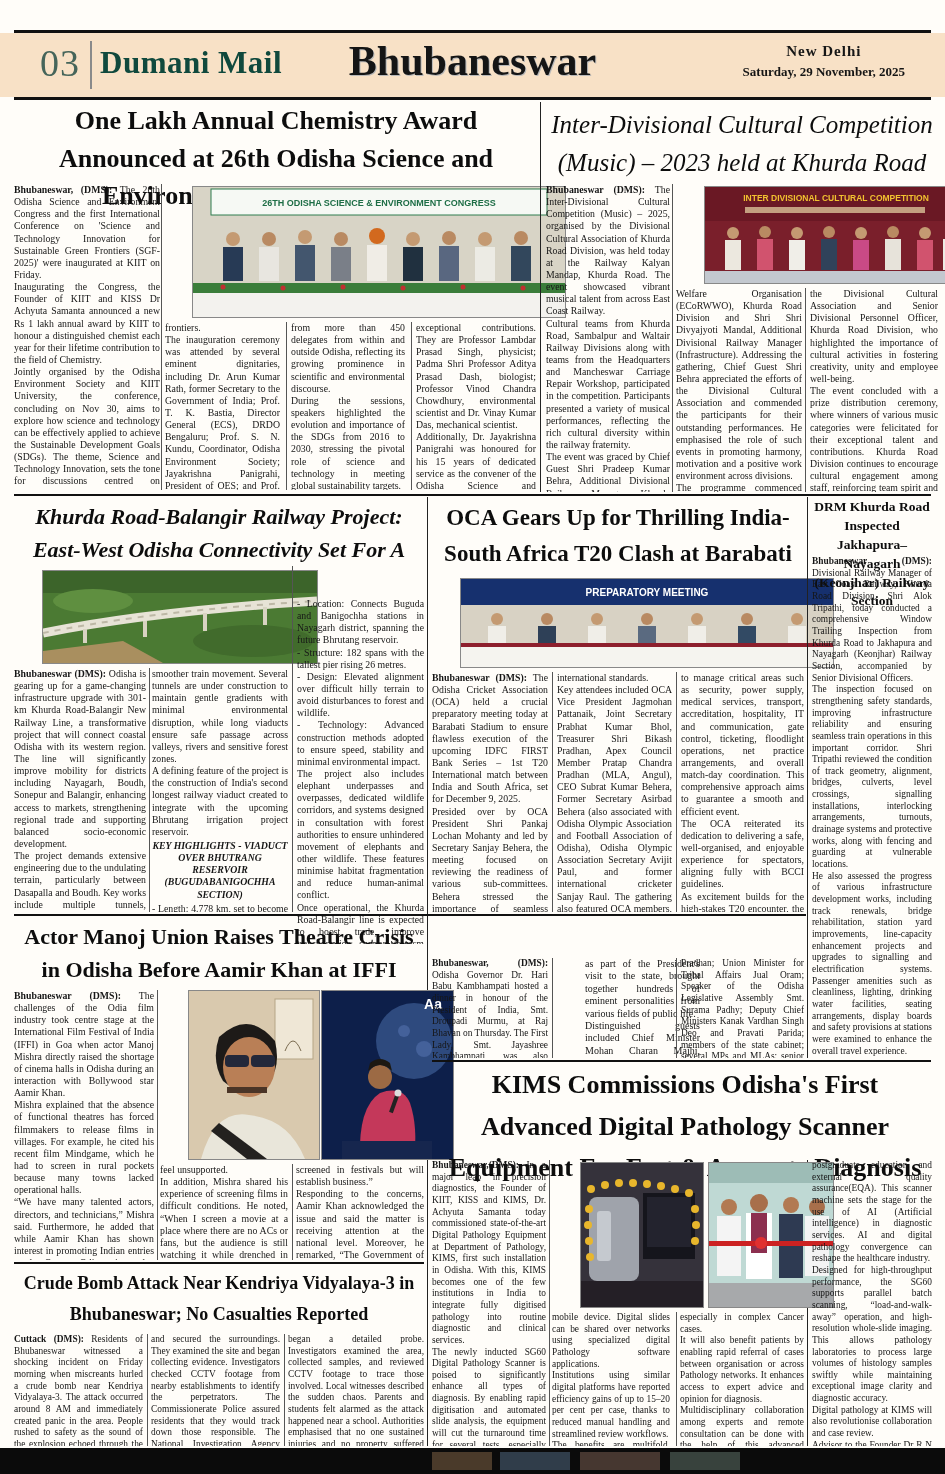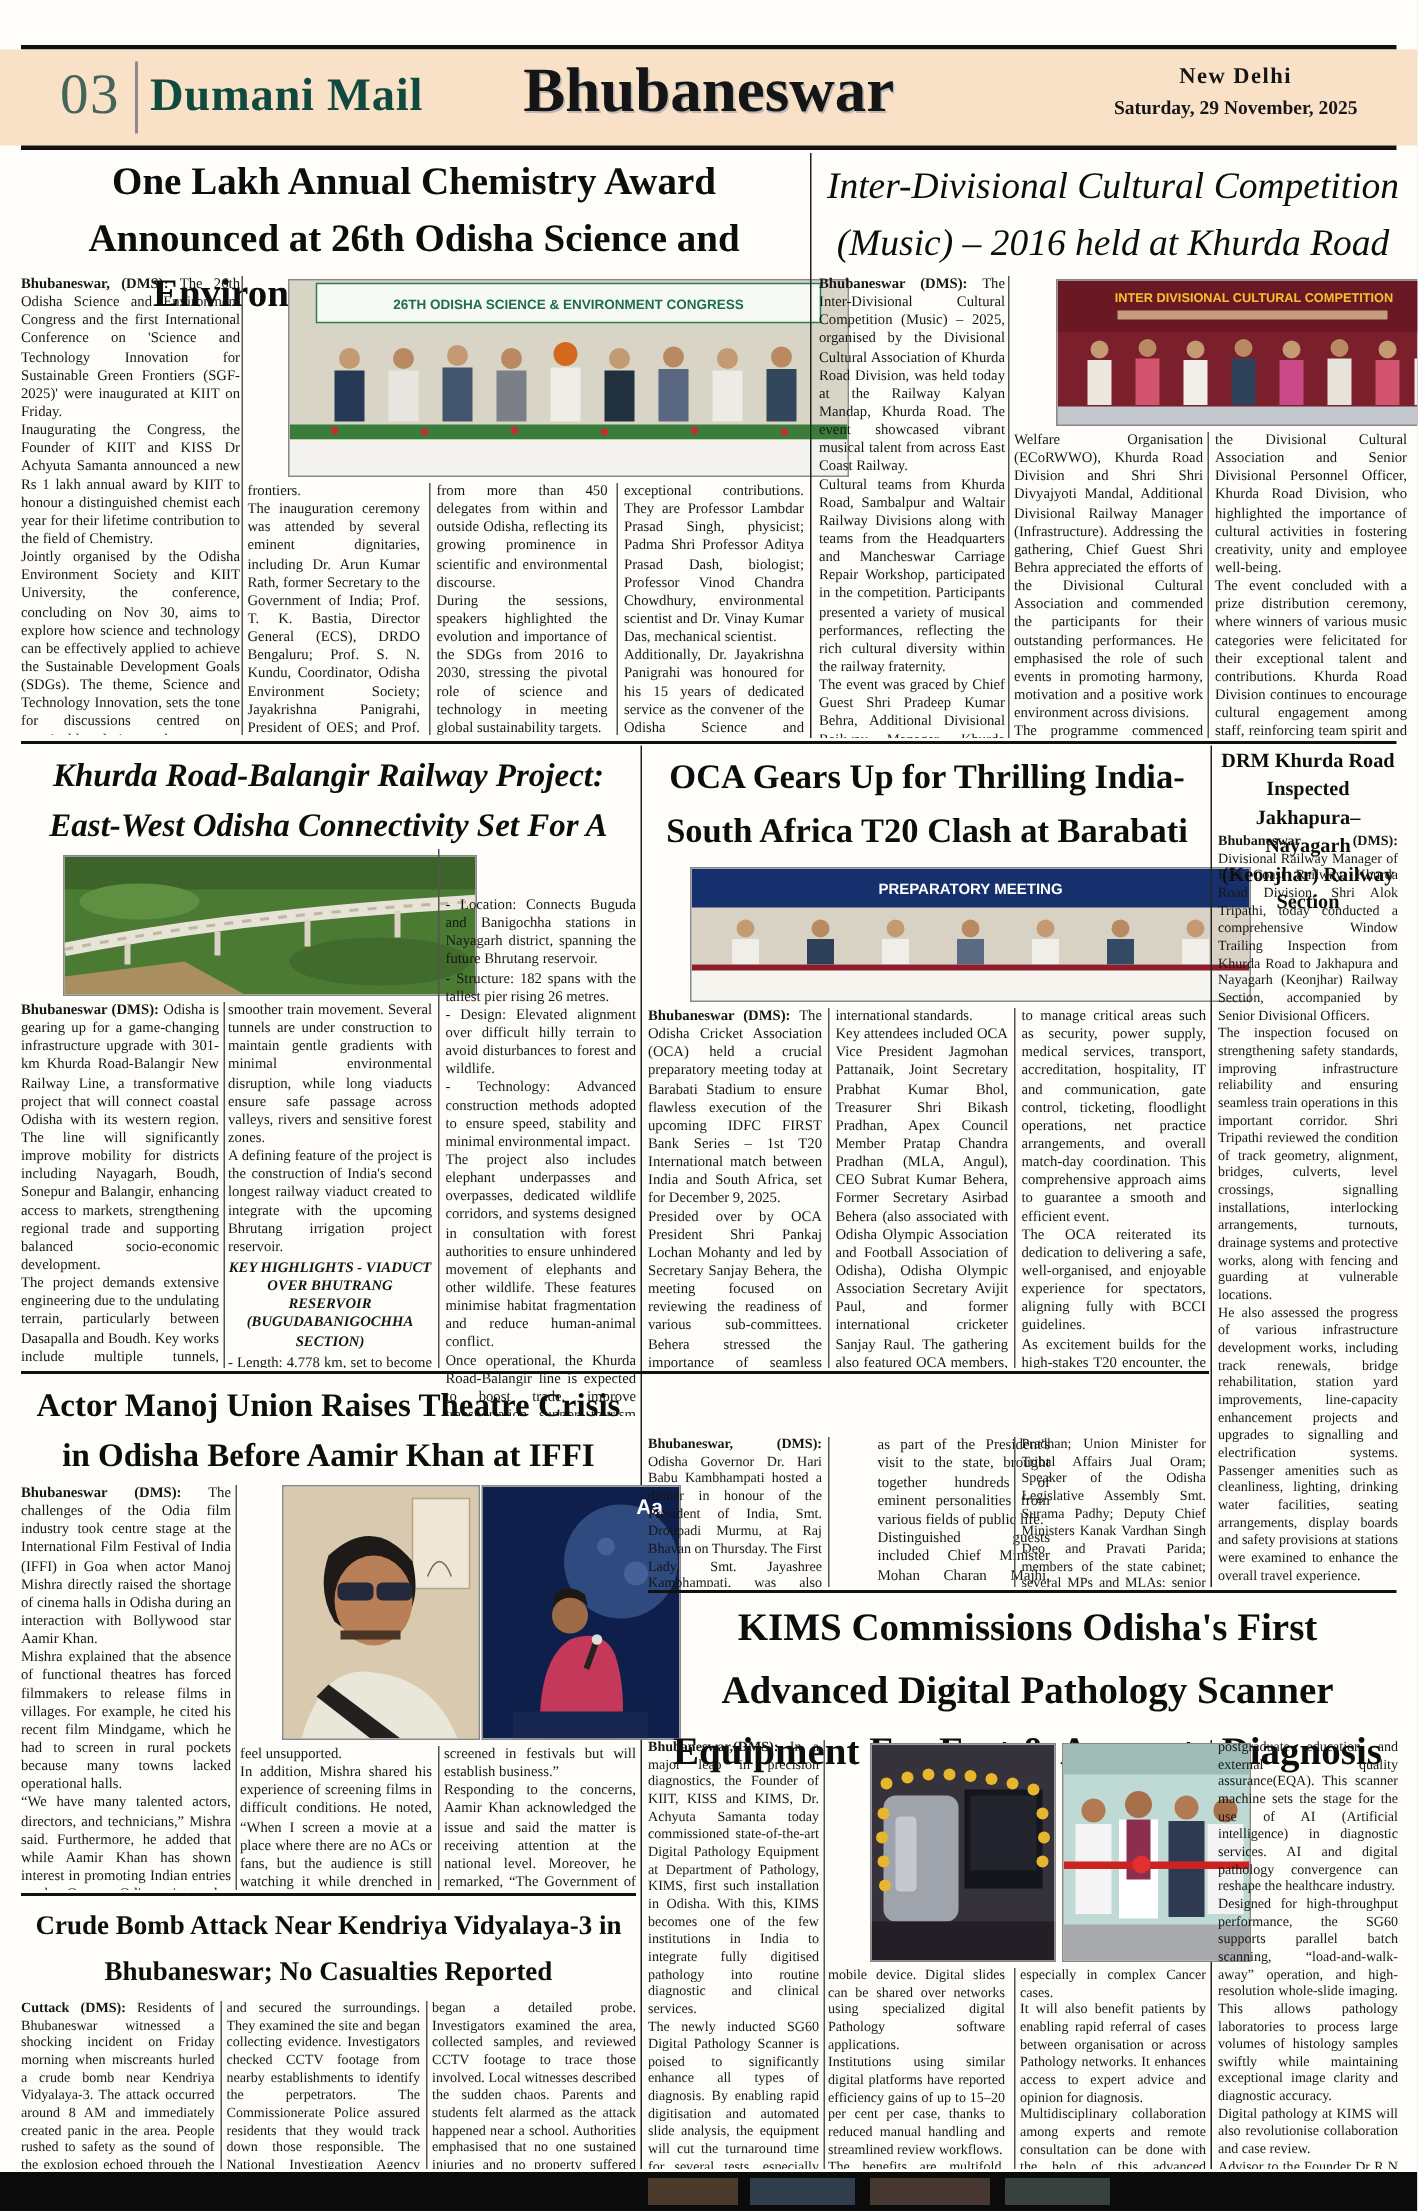--- a/index.html
+++ b/index.html
@@ -108,21 +108,21 @@
 During the sessions, speakers highlighted the evolution and importance of the SDGs from 2016 to 2030, stressing the pivotal role of science and technology in meeting global sustainability targets.
 As part of the inaugural programme, several scientists were felicitated for their</span></div>
   <div class="col" style="left:416px;top:322px;width:120px;height:168px;"><span class="jtext">exceptional contributions. They are Professor Lambdar Prasad Singh, physicist; Padma Shri Professor Aditya Prasad Dash, biologist; Professor Vinod Chandra Chowdhury, environmental scientist and Dr. Vinay Kumar Das, mechanical scientist.
 Additionally, Dr. Jayakrishna Panigrahi was honoured for his 15 years of dedicated service as the convener of the Odisha Science and Environment Congress.</span></div>
   <div class="rule-v" style="left:161px;top:184px;height:306px;"></div>
   <div class="rule-v" style="left:286px;top:322px;height:168px;"></div>
   <div class="rule-v" style="left:411px;top:322px;height:168px;"></div>
 
   <div class="rule-v" style="left:540px;top:102px;height:390px;background:#222;"></div>
 
-  <div class="hl hl-a2 abs" style="left:546px;top:106px;width:392px;">Inter-Divisional Cultural Competition (Music) – 2016 held at Khurda Road</div>
+  <div class="hl hl-a2 abs" style="left:546px;top:106px;width:392px;">Inter-Divisional Cultural Competition (Music) – 2023 held at Khurda Road</div>
   <div class="col" style="left:546px;top:184px;width:124px;height:308px;">
     <span class="dateline">Bhubaneswar (DMS):</span>
     <span class="jtext">The Inter-Divisional Cultural Competition (Music) – 2025, organised by the Divisional Cultural Association of Khurda Road Division, was held today at the Railway Kalyan Mandap, Khurda Road. The event showcased vibrant musical talent from across East Coast Railway.
 Cultural teams from Khurda Road, Sambalpur and Waltair Railway Divisions along with teams from the Headquarters and Mancheswar Carriage Repair Workshop, participated in the competition. Participants presented a variety of musical performances, reflecting the rich cultural diversity within the railway fraternity.
 The event was graced by Chief Guest Shri Pradeep Kumar Behra, Additional Divisional Railway Manager, Khurda Road Division. Distinguished guests included Smt. Leenashree Behera, Vice President, East Coast Railway Women's</span>
   </div>
   <figure class="photo" style="left:676px;top:186px;width:262px;height:96px;">
     <svg width="262" height="96" viewBox="0 0 262 96">
       <rect width="262" height="96" fill="#7a1f2b"></rect>
       <rect x="0" y="0" width="262" height="34" fill="#6a1824"></rect>

